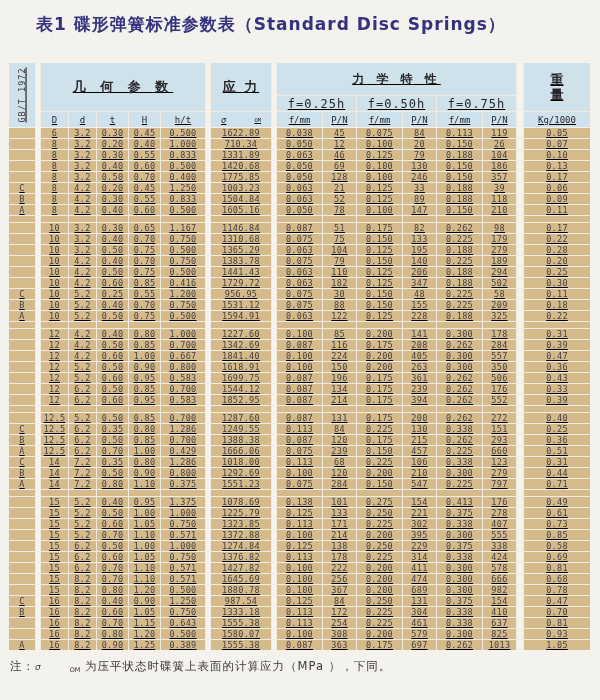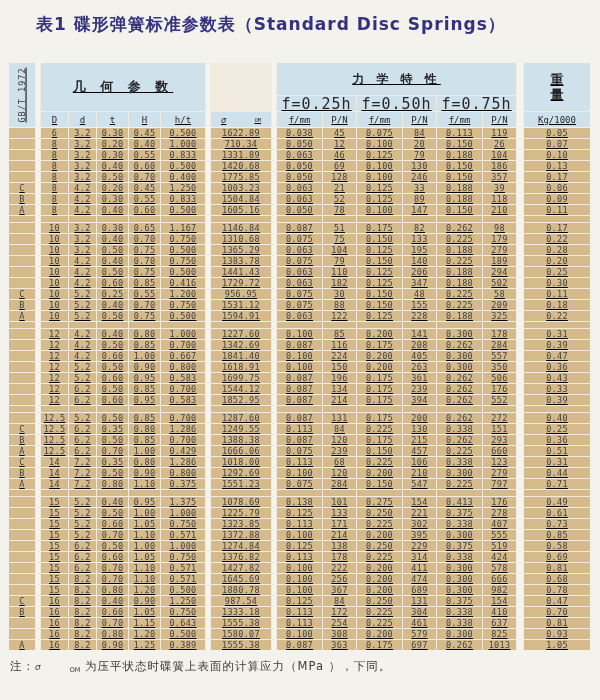--- a/index.html
+++ b/index.html
@@ -37,21 +37,21 @@
   .g1{grid-column:2;grid-row:1/4;}
   .g2{grid-column:8;grid-row:1/4;}
   .g3{grid-column:10;grid-row:1/4;}
   .g4{grid-column:17;grid-row:1/4;}
   .geo{grid-column:3/8;grid-row:1/3;font-size:13px;font-weight:bold;letter-spacing:5px;}
   .stress{grid-column:9;grid-row:1/3;font-size:13px;font-weight:bold;letter-spacing:2px;}
   .mech{grid-column:11/17;grid-row:1;font-size:12px;font-weight:bold;letter-spacing:4px;}
   .d1{grid-column:11/13;grid-row:2;}
   .d2{grid-column:13/15;grid-row:2;}
   .d3{grid-column:15/17;grid-row:2;}
-  .defl{font-size:15px;letter-spacing:1px;font-family:"DejaVu Sans Mono",monospace;}
+  .defl{font-size:12px;letter-spacing:1px;font-family:"DejaVu Sans Mono",monospace;}
   .wt{grid-column:18;grid-row:1/3;flex-direction:column;font-size:13px;font-weight:bold;line-height:15px;}
   .cl{font-size:9px;font-family:"DejaVu Sans Mono",monospace;}
   .r3-1{grid-column:3;grid-row:3;} .r3-2{grid-column:4;grid-row:3;}
   .r3-3{grid-column:5;grid-row:3;} .r3-4{grid-column:6;grid-row:3;}
   .r3-5{grid-column:7;grid-row:3;} .r3-s{grid-column:9;grid-row:3;}
   .r3-6{grid-column:11;grid-row:3;} .r3-7{grid-column:12;grid-row:3;}
   .r3-8{grid-column:13;grid-row:3;} .r3-9{grid-column:14;grid-row:3;}
   .r3-10{grid-column:15;grid-row:3;} .r3-11{grid-column:16;grid-row:3;}
   .r3-12{grid-column:18;grid-row:3;}
   sub.om{font-size:5.5px;vertical-align:-2px;letter-spacing:0;padding-left:28px;}
@@ -79,20 +79,21 @@
   <div class="hgrid">
     <div class="hcell gbt">
       <span>GB/T 1972</span>
     </div>
     <div class="gut g1"></div>
     <div class="gut g2"></div>
     <div class="gut g3"></div>
     <div class="gut g4"></div>
 
     <div class="hcell geo">几 何 参 数</div>
+    <div class="hcell stress">应 力</div>
     <div class="hcell mech">力 学 特 性</div>
 
     <div class="hcell d1 defl">f=0.25h</div>
     <div class="hcell d2 defl">f=0.50h</div>
     <div class="hcell d3 defl">f=0.75h</div>
 
     <div class="hcell wt">
       <span>重</span>
       <span>量</span>
     </div>
@@ -826,21 +827,21 @@
       <div class="c">1.00</div>
       <div class="c">1.000</div>
       <div class="g"></div>
       <div class="c">1274.84</div>
       <div class="g"></div>
       <div class="c">0.125</div>
       <div class="c">138</div>
       <div class="c">0.250</div>
       <div class="c">229</div>
       <div class="c">0.375</div>
-      <div class="c">519</div>
+      <div class="c">338</div>
       <div class="g"></div>
       <div class="c">0.58</div>
       <div class="c"></div>
       <div class="g"></div>
       <div class="c">15</div>
       <div class="c">6.2</div>
       <div class="c">0.60</div>
       <div class="c">1.05</div>
       <div class="c">0.750</div>
       <div class="g"></div>

